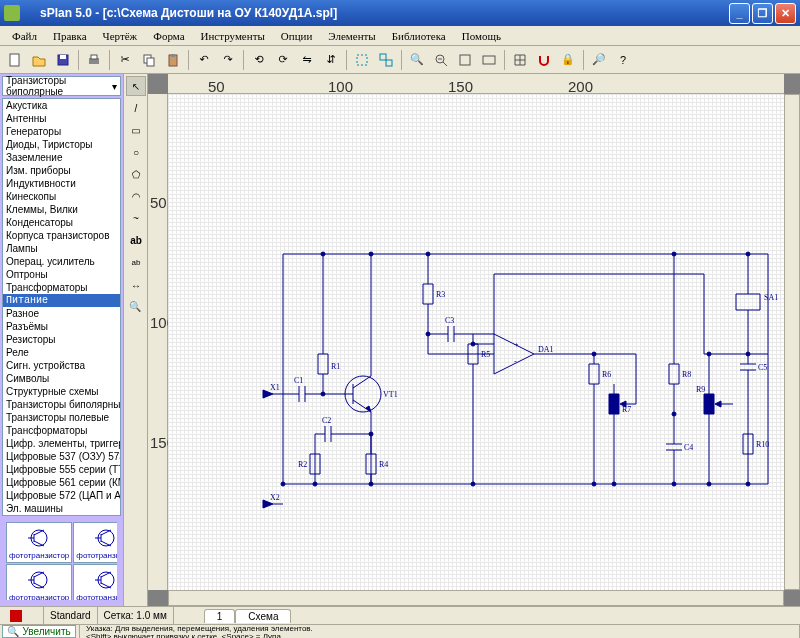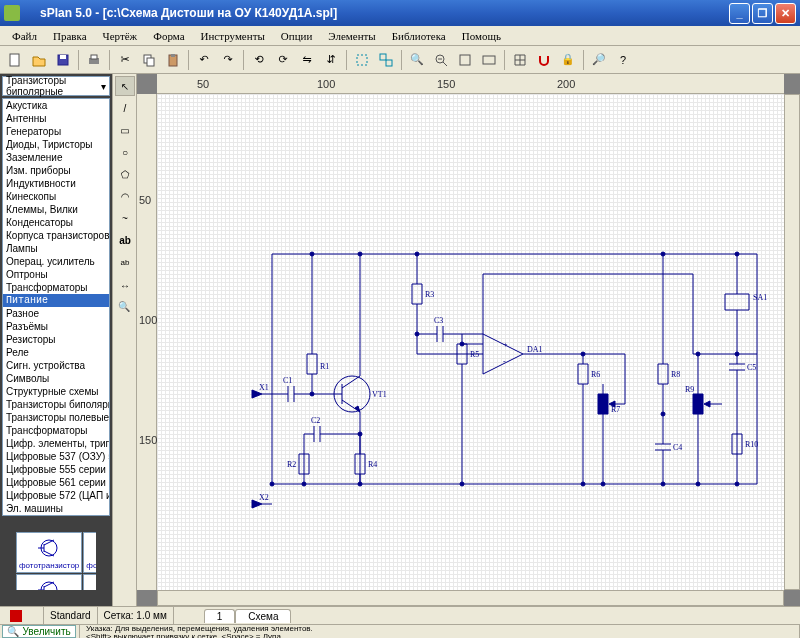--- a/index.html
+++ b/index.html
@@ -16,37 +16,37 @@
   .menubar { height: 20px; background: #ece9d8; display: flex; align-items: center; padding: 0 4px; border-bottom: 1px solid #aca899; }
   .menubar .menu-item { padding: 2px 8px; cursor: default; font-family: Liberation Serif, serif; }
   
   .toolbar { height: 28px; background: #ece9d8; display: flex; align-items: center; padding: 2px 4px; border-bottom: 1px solid #aca899; gap: 2px; }
   .toolbar .tbtn { width: 22px; height: 22px; border: 1px solid transparent; display: flex; align-items: center; justify-content: center; }
   .toolbar .tsep { width: 1px; height: 20px; background: #aca899; margin: 0 2px; }
   .toolbar svg { display: block; }
   
   .main-area { display: flex; height: calc(638px - 26px - 20px - 28px - 18px - 14px); }
   
-  .left-panel { width: 113px; background: #404040; border-right: 1px solid #aca899; display: flex; flex-direction: column; }
+  .left-panel { width: 124px; background: #c4b5fd; border-right: 1px solid #aca899; display: flex; flex-direction: column; }
   .category-dropdown { height: 20px; border: 1px solid #7f9db9; background: #fff; margin: 2px; padding: 1px 3px; font-size: 10px; display: flex; align-items: center; justify-content: space-between; }
   .category-list { flex: 0 0 auto; background: #fff; border: 1px solid #7f9db9; margin: 0 2px; overflow-y: hidden; font-size: 10px; }
   .category-list .cat-item { padding: 1px 3px; white-space: nowrap; overflow: hidden; cursor: default; }
   .category-list .cat-item.selected { background: #316ac5; color: #fff; font-family: Liberation Mono, monospace; }
-  .component-grid { flex: 1; margin: 16px; display: grid; grid-template-columns: 1fr 1fr; gap: 1px; overflow: hidden; }
+  .component-grid { flex: 1; margin: 6px; display: grid; grid-template-columns: 1fr 1fr; gap: 1px; overflow: hidden; }
   .component-cell { background: #fff; border: 1px solid #7f9db9; display: flex; flex-direction: column; align-items: center; justify-content: flex-end; padding: 2px; font-size: 8px; color: #0000aa; text-align: center; }
   .component-cell .sym { flex: 1; display: flex; align-items: center; justify-content: center; }
   
   .tool-palette { width: 24px; background: #ece9d8; border-right: 1px solid #aca899; display: flex; flex-direction: column; padding: 2px; gap: 2px; }
   .tool-btn { width: 20px; height: 20px; border: 1px solid transparent; display: flex; align-items: center; justify-content: center; font-size: 10px; }
   .tool-btn.active { border: 1px solid #aca899; background: #d0d0c0; }
   
   .canvas-wrap { flex: 1; position: relative; background: #808080; overflow: hidden; }
   .ruler-h { position: absolute; top: 0; left: 20px; right: 16px; height: 20px; background: #ece9d8; border-bottom: 1px solid #aca899; }
   .ruler-v { position: absolute; top: 20px; left: 0; bottom: 16px; width: 20px; background: #ece9d8; border-right: 1px solid #aca899; }
-  .ruler-h .tick, .ruler-v .tick { position: absolute; font-size: 11px; color: #333; }
+  .ruler-h .tick, .ruler-v .tick { position: absolute; font-size: 15px; color: #333; }
   .canvas { position: absolute; top: 20px; left: 20px; right: 16px; bottom: 16px; background: #fff; background-image:
     linear-gradient(#e8e8e8 1px, transparent 1px),
     linear-gradient(90deg, #e8e8e8 1px, transparent 1px);
     background-size: 4px 4px;
   }
   .scrollbar-v { position: absolute; top: 20px; right: 0; bottom: 16px; width: 16px; background: #ece9d8; border: 1px solid #aca899; }
   .scrollbar-h { position: absolute; bottom: 0; left: 20px; right: 16px; height: 16px; background: #ece9d8; border: 1px solid #aca899; }
   
   .schematic { position: absolute; top: 0; left: 0; }
   .schematic svg { display: block; }

